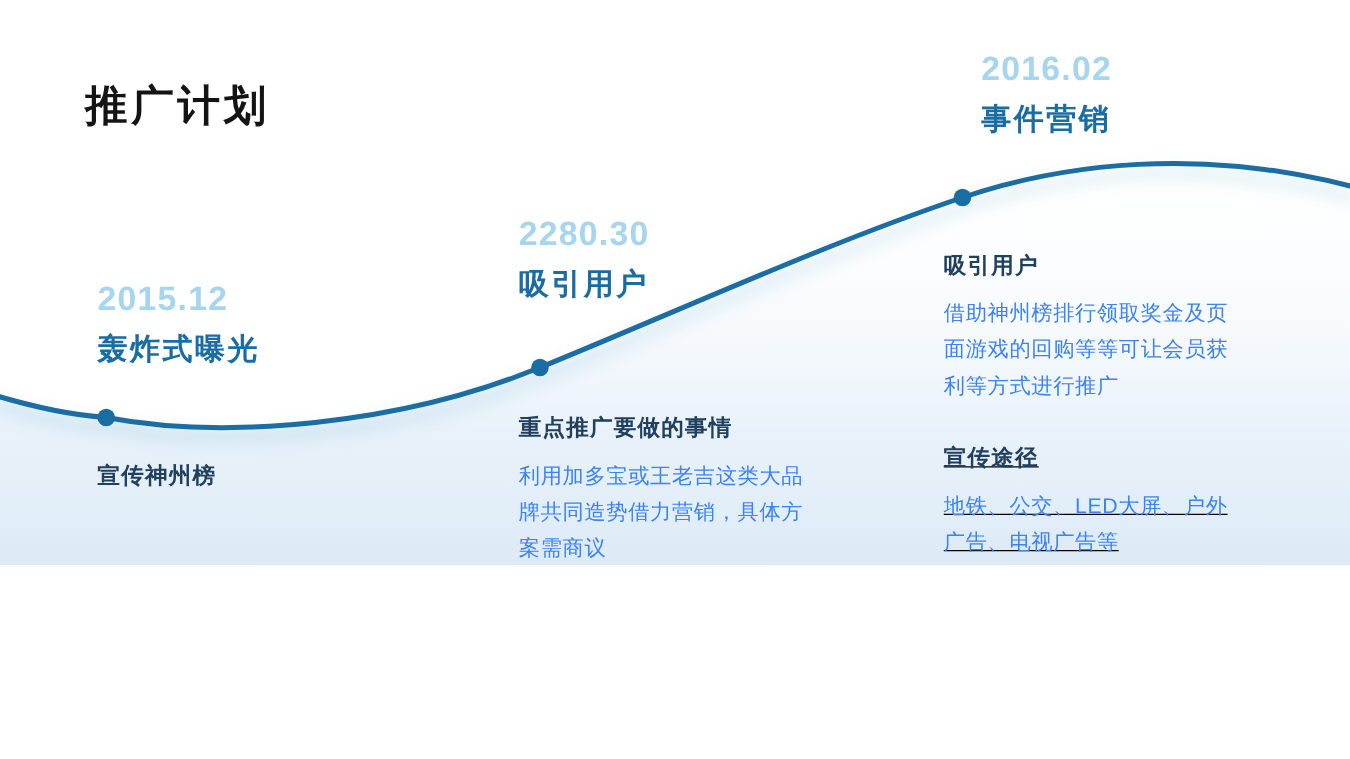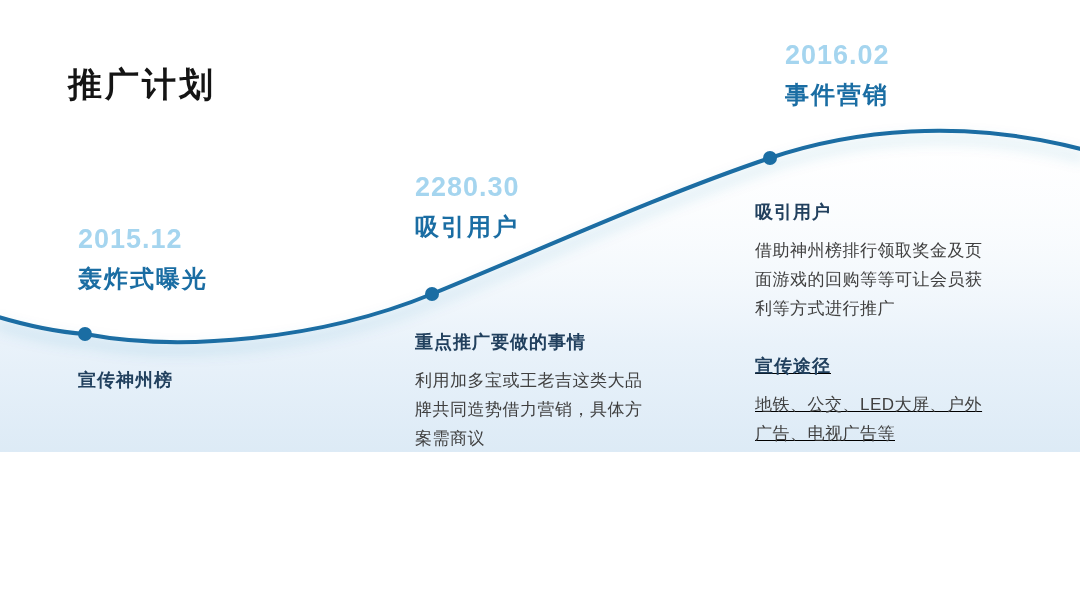--- a/index.html
+++ b/index.html
@@ -48,21 +48,21 @@
   .detail .section + .section { margin-top: 30px; text-decoration: underline; }
   .detail h3 {
     font-size: 18px;
     font-weight: 700;
     color: #21405e;
     letter-spacing: 1px;
     margin-bottom: 12px;
   }
   .detail p {
     font-size: 17px;
-    color: #404040;
+    color: #3b82f6;
     line-height: 1.72;
     letter-spacing: 0.5px;
     text-align: left;
   }
   .d1 { left: 78px;  top: 368px; }
   .d2 { left: 415px; top: 330px; }
   .d3 { left: 755px; top: 200px; }
 </style>
 </head>
 <body>

